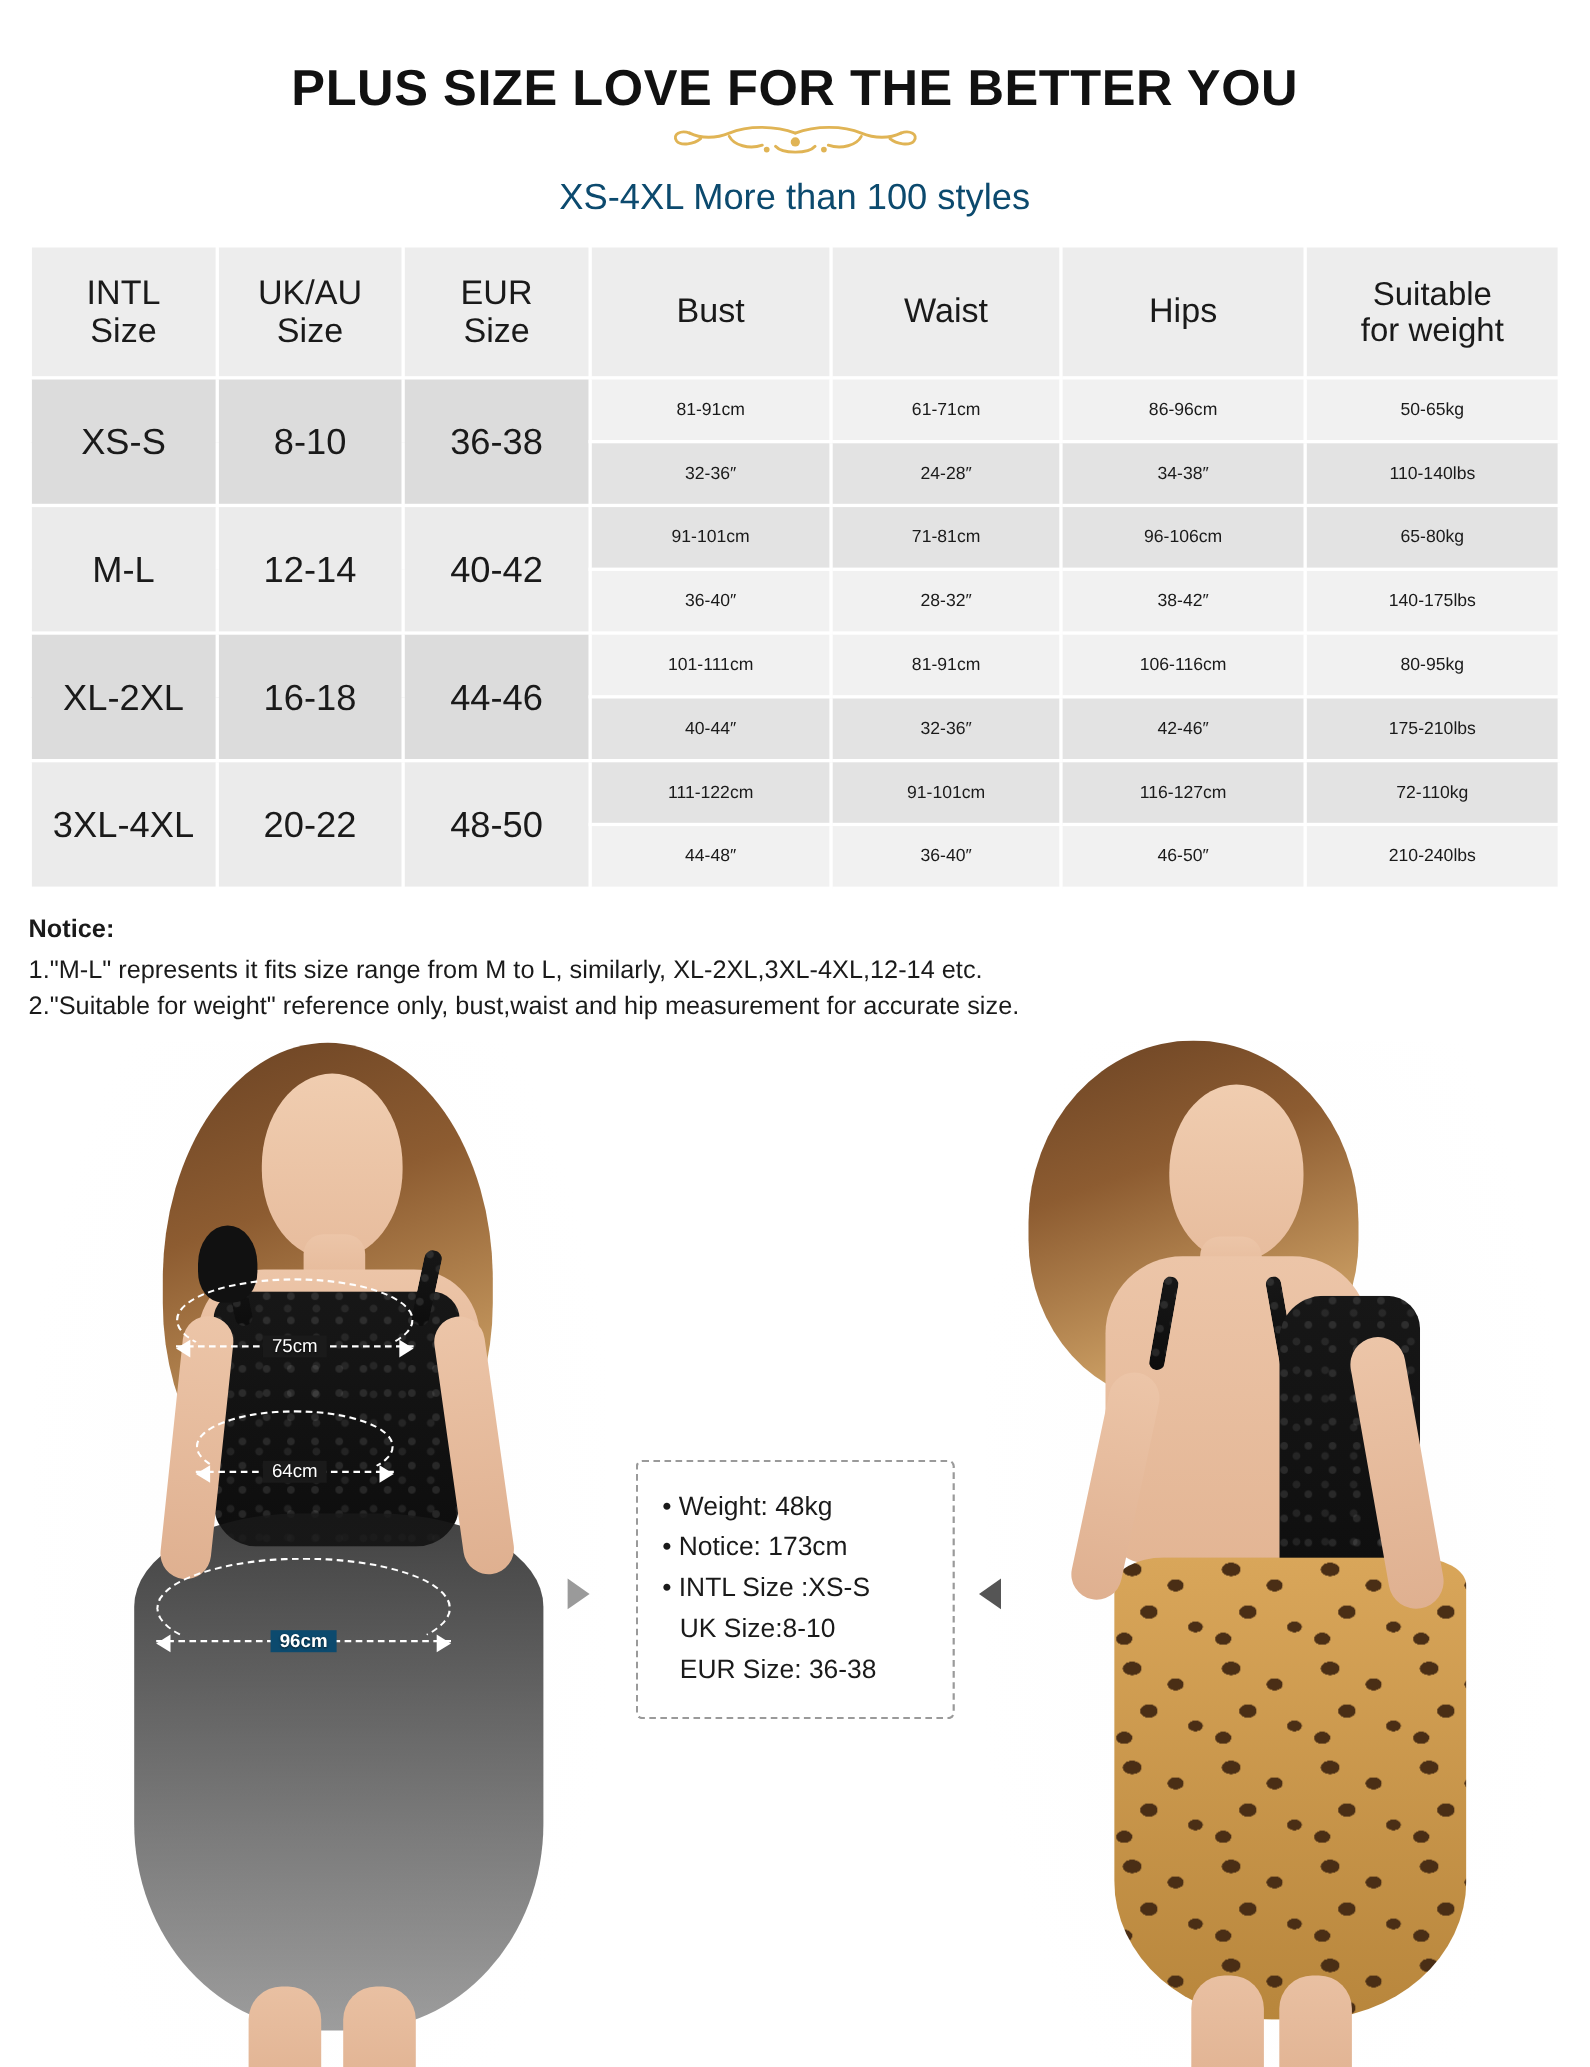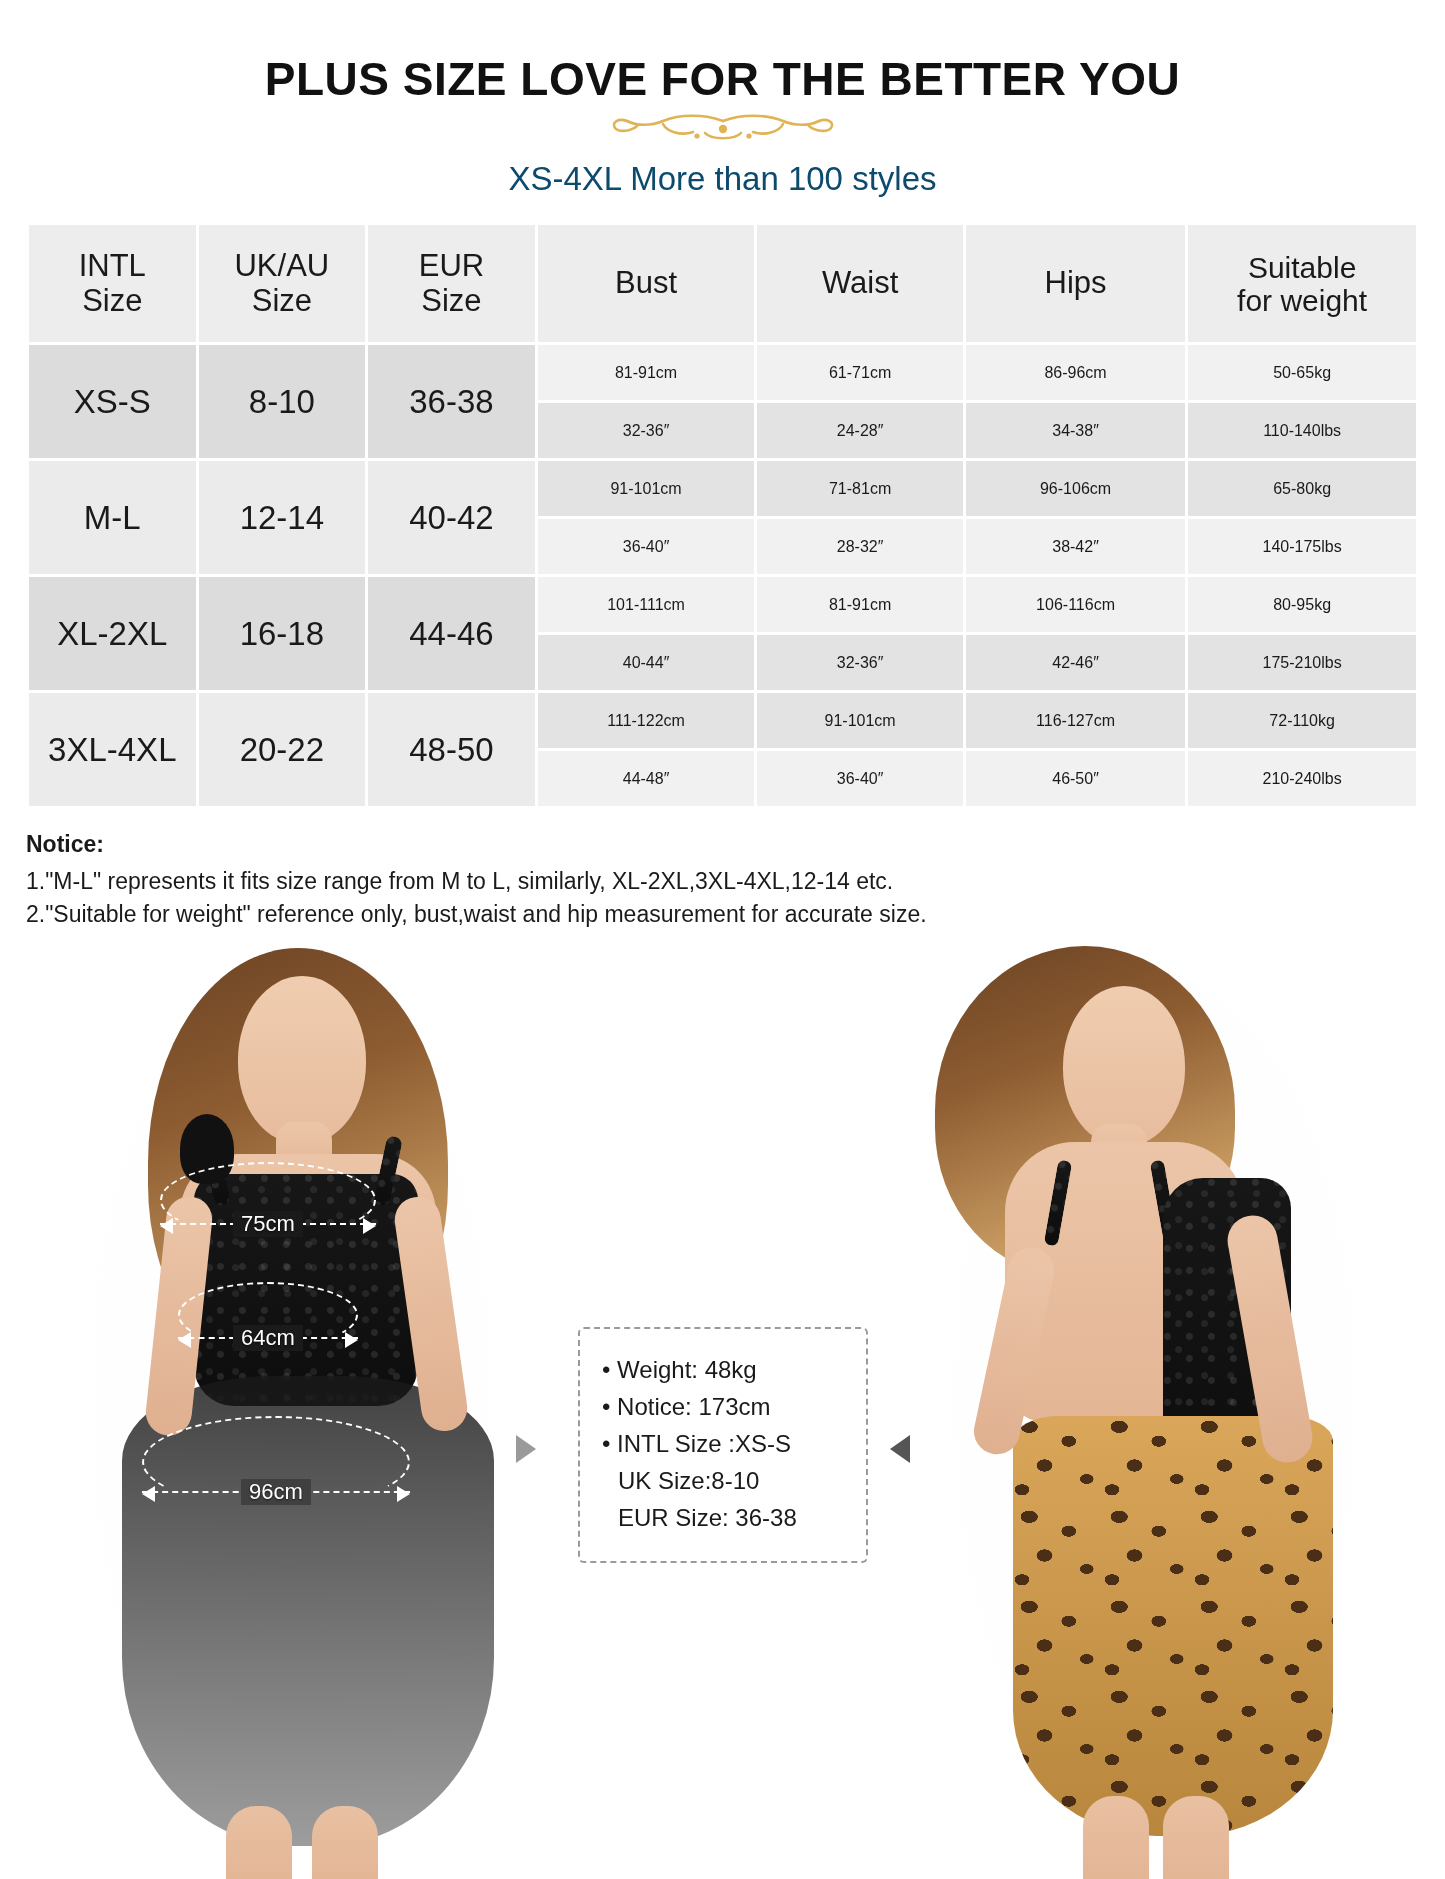--- a/index.html
+++ b/index.html
@@ -172,21 +172,21 @@
   .leg {
     position: absolute;
     background: linear-gradient(180deg, #e9c0a2 0%, #dcab89 100%);
     border-radius: 30px;
   }
 
   
   .meas {
     position: absolute;
     color: #ffffff;
-    font-size: 22px;
+    font-size: 17px;
     text-shadow: 0 1px 2px rgba(0,0,0,.7);
     z-index: 6;
   }
   .meas .line {
     position: absolute;
     left: 0; top: 50%;
     height: 0;
     border-top: 2px dashed #ffffff;
     width: 100%;
     transform: translateY(-50%);
@@ -442,21 +442,21 @@
           <span class="cap" style="background:#1a1a1a;">64cm</span>
         </div>
       </div>
 
       <div class="dash-arc" style="left:112px; top:470px; width:268px; height:92px;"></div>
       <div class="arrow-l" style="left:112px; top:540px;"></div>
       <div class="arrow-r" style="left:367px; top:540px;"></div>
       <div class="meas" style="left:112px; top:534px; width:268px; height:24px;">
         <div class="line"></div>
         <div style="position:absolute; inset:0; display:flex; align-items:center; justify-content:center;">
-          <span class="cap" style="background:#404040;">96cm</span>
+          <span class="cap" style="background:#0c4a6e;font-weight:bold;">96cm</span>
         </div>
       </div>
     </div>
 
     <div class="model right">
       <div class="bg-soft"></div>
       <div class="hair" style="left:40px; top:0px; width:300px; height:330px;"></div>
       <div class="face" style="left:168px; top:40px; width:122px; height:160px;"></div>
       <div class="torso" style="left:196px; top:178px; width:56px; height:54px; border-radius:18px;"></div>
 

